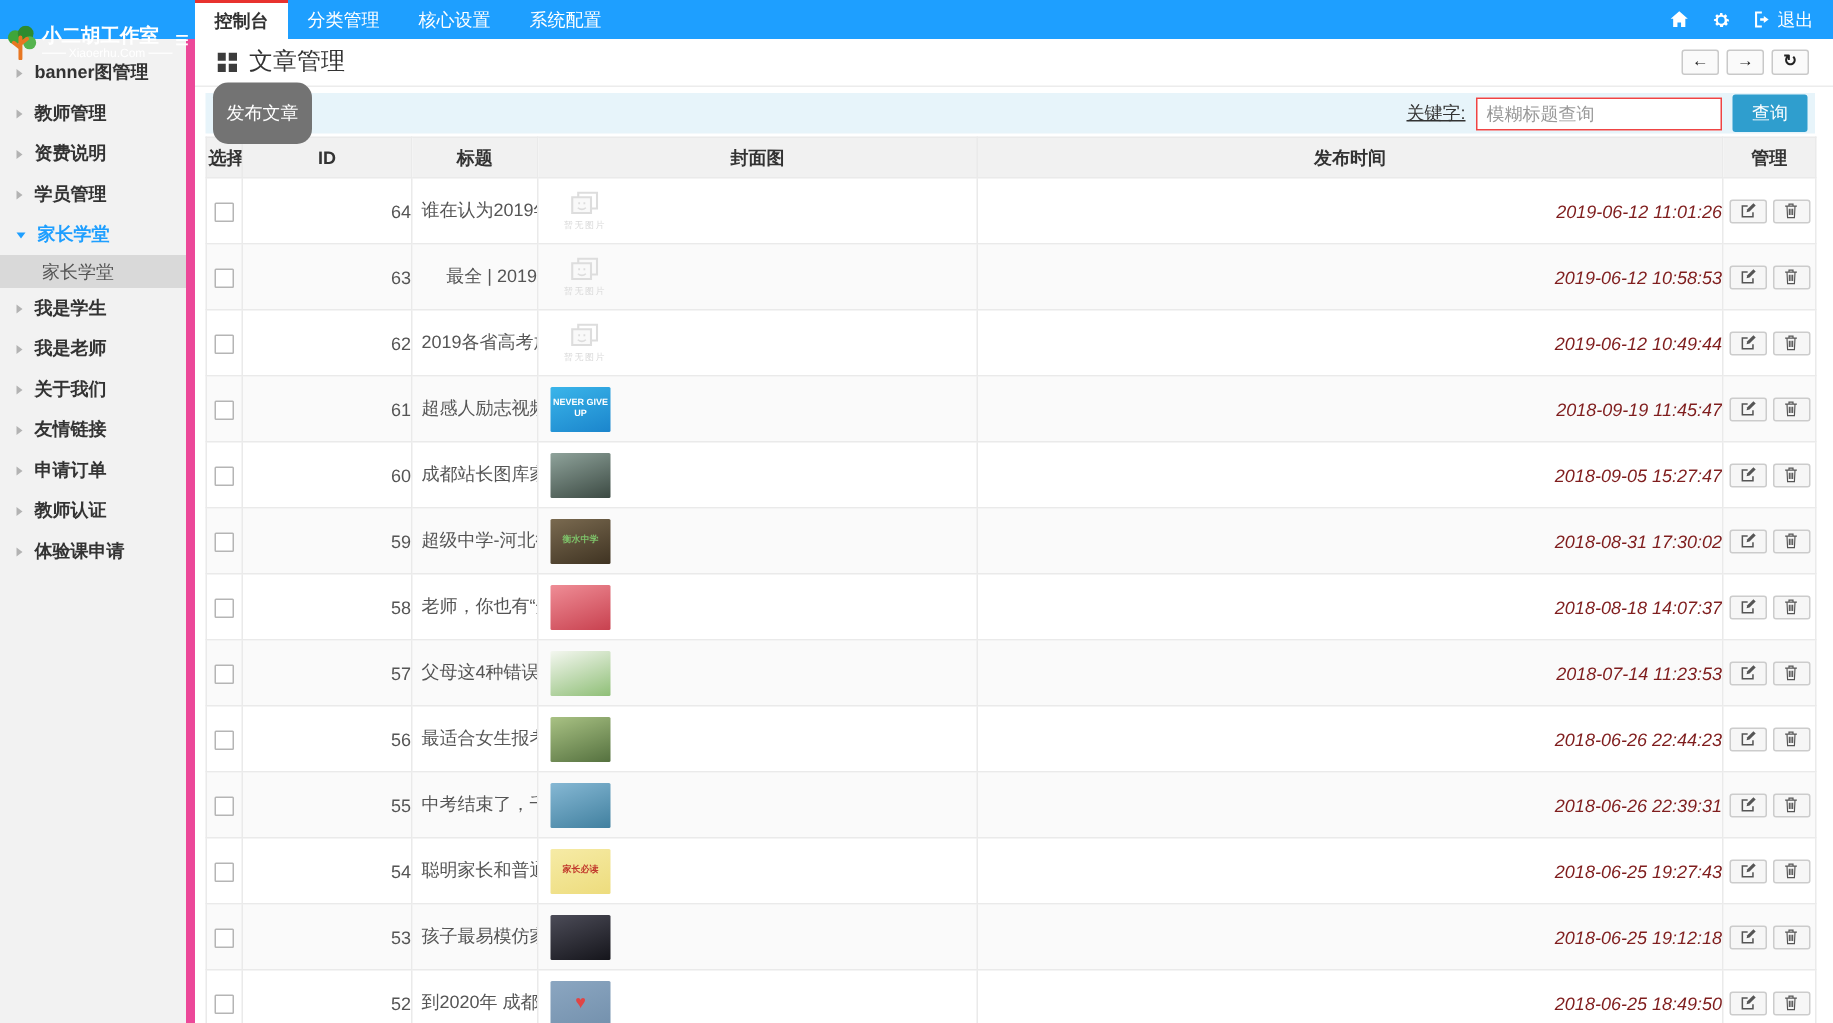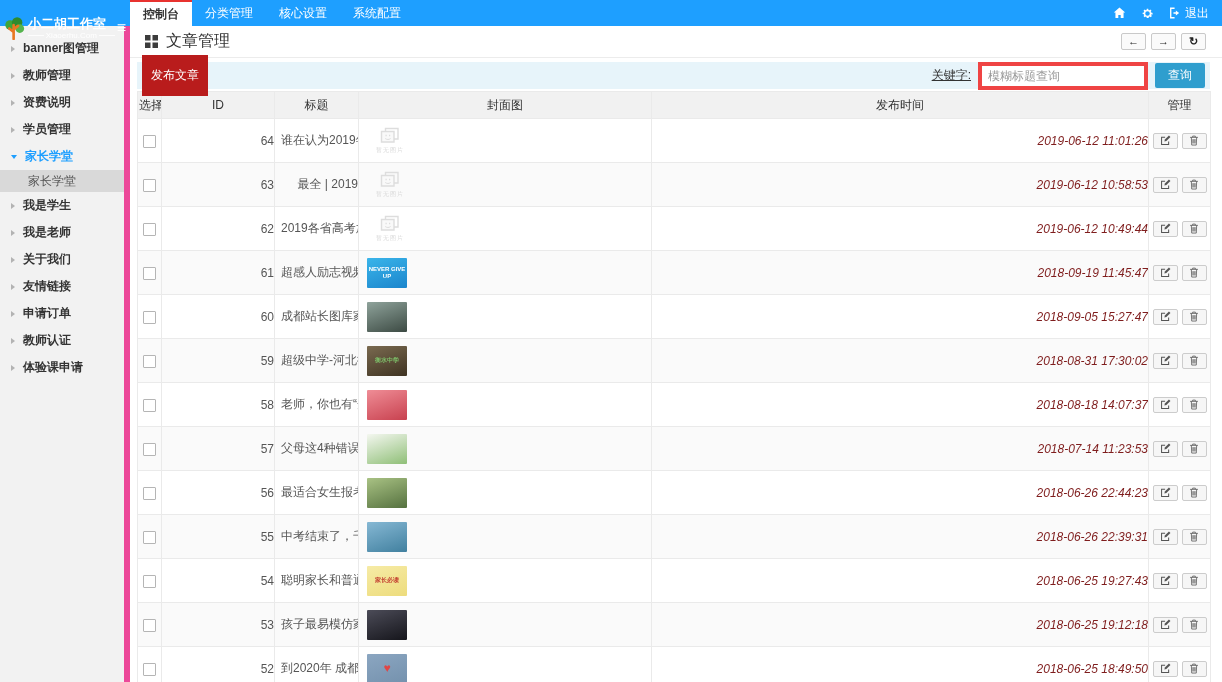--- a/index.html
+++ b/index.html
@@ -33,30 +33,30 @@
 
   
   .main{position:absolute;left:130px;top:26px;right:0;bottom:0;background:#fff;overflow:hidden;}
   .page-header{height:31px;border-bottom:1px solid #ececec;display:flex;align-items:center;padding:0 16px 0 15px;}
   .grid-icon{margin-right:8px;display:flex;}
   .page-title{font-size:16px;color:#333;font-weight:400;margin:0;}
   .nav-btns{margin-left:auto;display:flex;gap:5px;}
   .nav-btn{width:25px;height:17px;border:1px solid #c9c9c9;background:#fafafa;border-radius:2px;display:flex;align-items:center;justify-content:center;font-size:11px;font-weight:bold;color:#222;cursor:pointer;padding:0;line-height:1;}
 
   .toolbar{margin:4px 12px 0 7px;height:27px;background:#e7f4fa;display:flex;align-items:center;padding:0 5px;box-sizing:border-box;}
-  .btn-publish{background:#b91c1c;color:#fff;border:none;font-size:12px;padding:12px 9px;border-radius:0;cursor:pointer;}
+  .btn-publish{background:#737373;color:#fff;border:none;font-size:12px;padding:12px 9px;border-radius:10px;cursor:pointer;}
   .toolbar-right{margin-left:auto;display:flex;align-items:center;gap:7px;}
   .kw-label{font-size:12px;color:#333;text-decoration:underline;}
-  .kw-input{width:150px;height:20px;border:4px solid #ef4444;font-size:12px;padding:0 6px;color:#333;background:#fff;}
+  .kw-input{width:150px;height:20px;border:1px solid #ef4444;font-size:12px;padding:0 6px;color:#333;background:#fff;}
   .kw-input::placeholder{color:#999;}
   .btn-search{background:#2f9ece;color:#fff;border:none;font-size:12px;padding:4px 13px;border-radius:2px;cursor:pointer;}
 
   table{border-collapse:collapse;table-layout:fixed;width:1073px;margin:2px 12px 0 7px;font-size:12px;color:#555;}
   th,td{border:1px solid #eaeaea;overflow:hidden;white-space:nowrap;}
-  thead th{background:#f1f1f1;height:24px;font-weight:normal;color:#333;text-align:center;font-size:12px;}
+  thead th{background:#f1f1f1;height:24px;font-weight:bold;color:#333;text-align:center;font-size:12px;}
   tbody td{height:43px;padding:0;}
   tbody tr:nth-child(even) td{background:#fafafa;}
   td.c-check,td.c-manage{text-align:center;}
   td.c-id,td.c-title,td.c-time{padding-left:6px;text-align:right;}
   td.c-cover{padding-left:8px;}
   td.c-time{font-style:italic;color:#7f1d1d;}
   .cb{display:inline-block;width:11px;height:11px;border:1px solid #b5b5b5;background:#fff;border-radius:1px;vertical-align:middle;cursor:pointer;}
   .cover{width:40px;height:30px;border-radius:1px;display:flex;align-items:center;justify-content:center;text-align:center;overflow:hidden;}
   .cover-label{font-weight:bold;line-height:1.1;white-space:normal;}
   .ph{display:flex;flex-direction:column;align-items:center;width:46px;}

